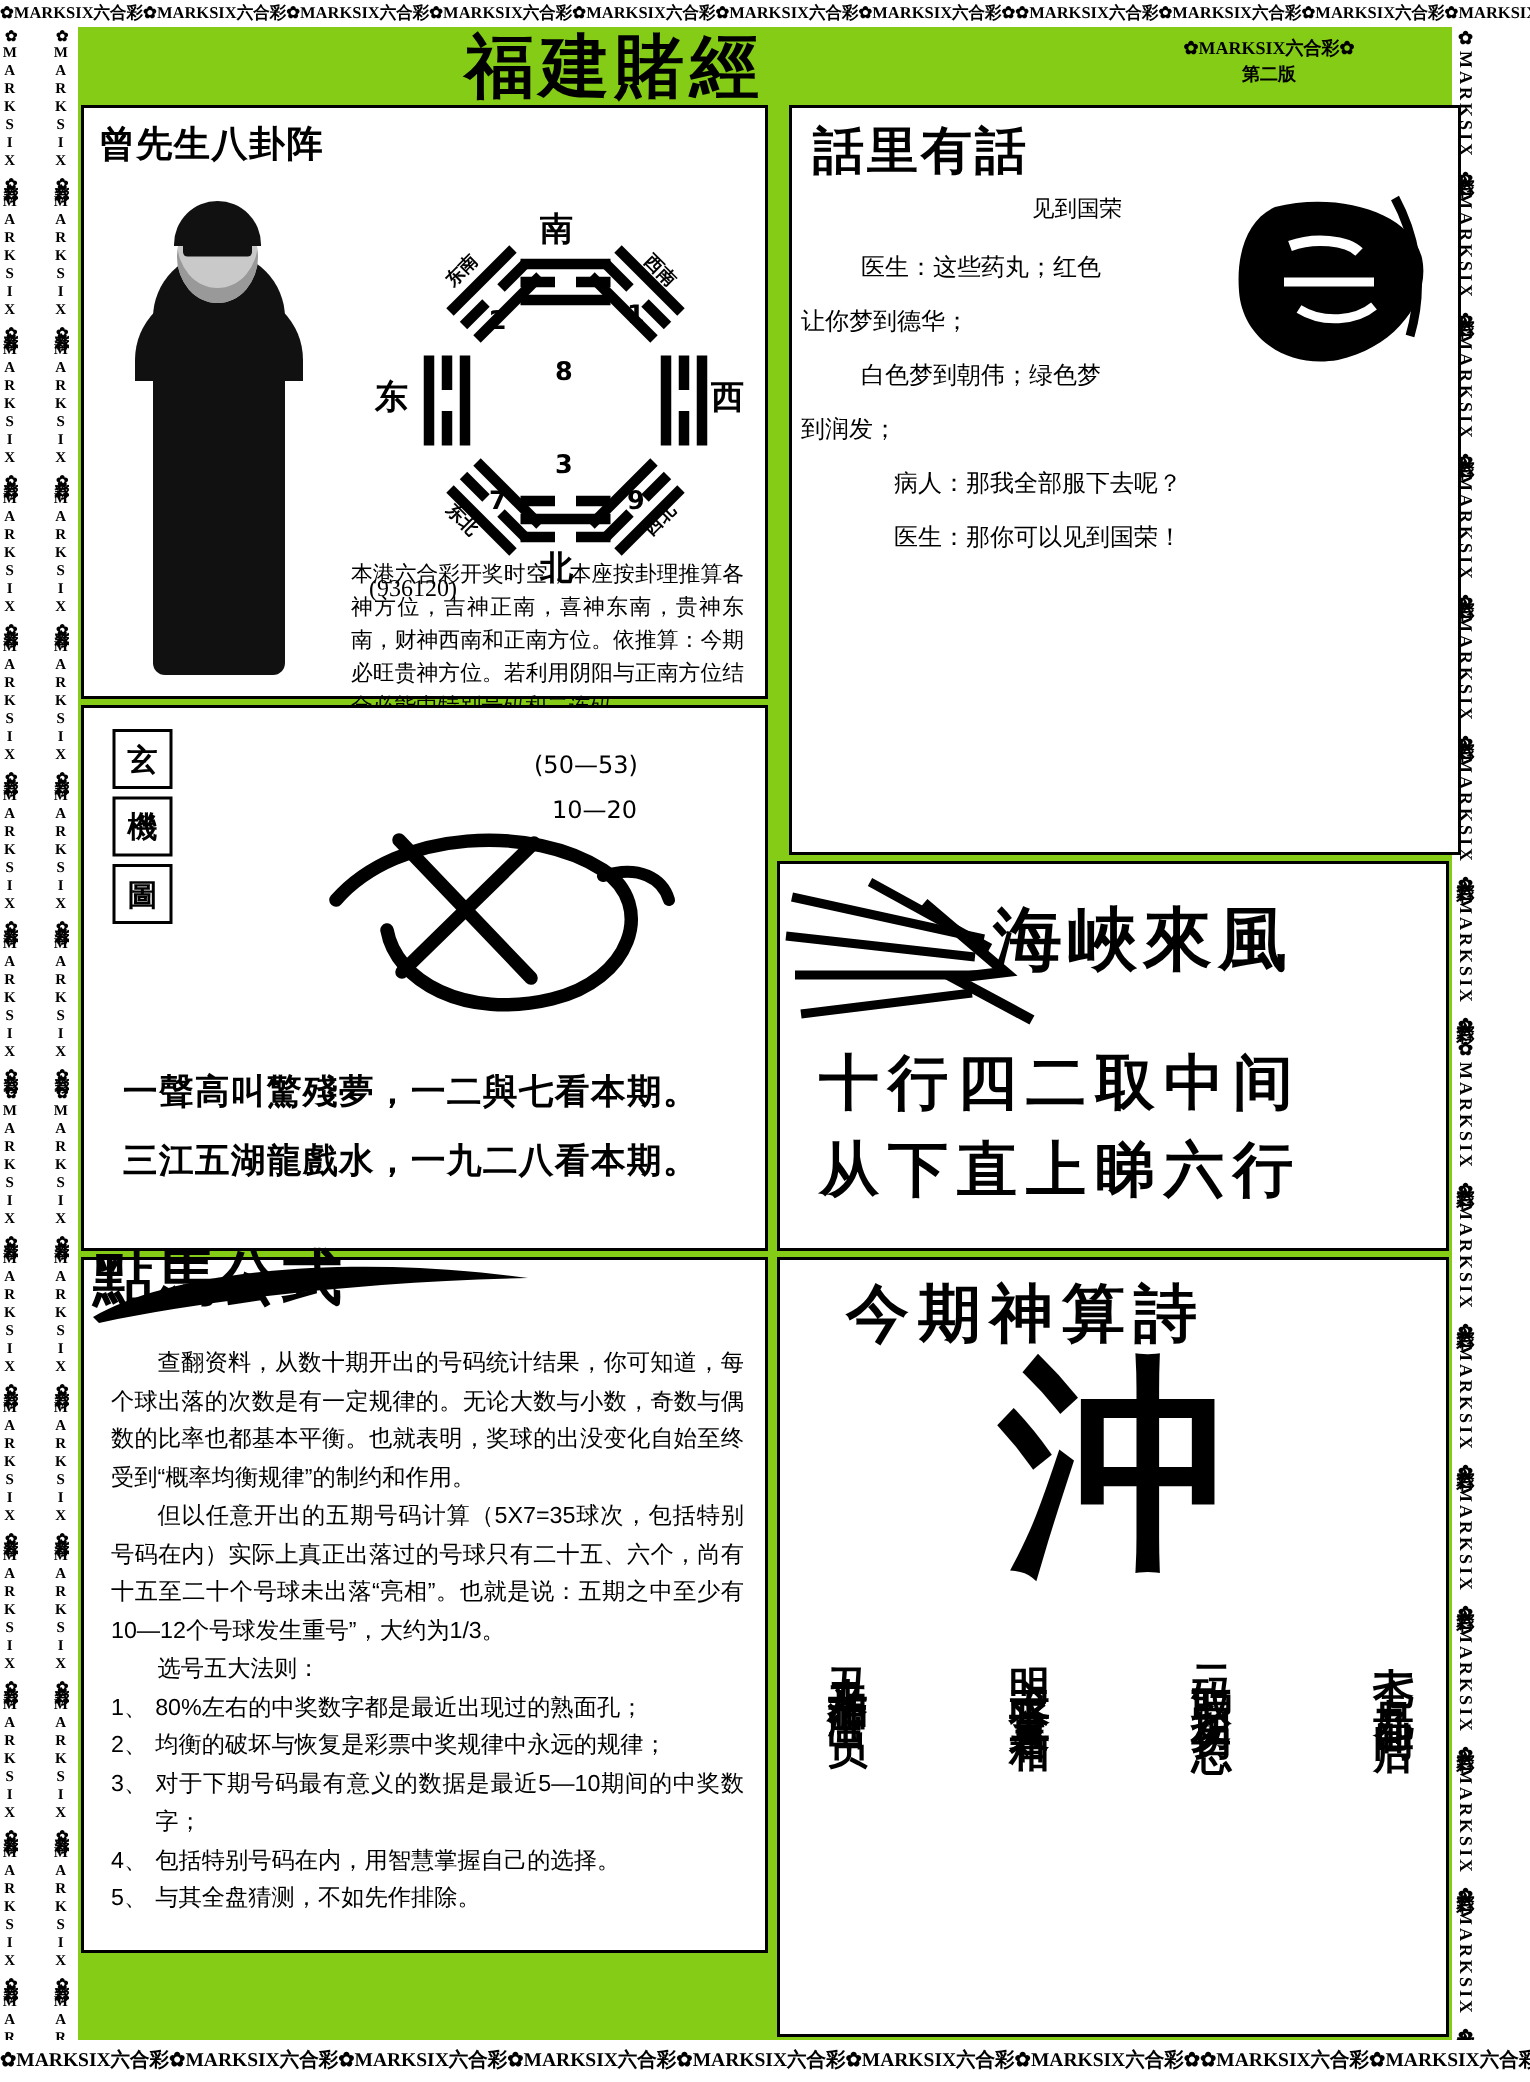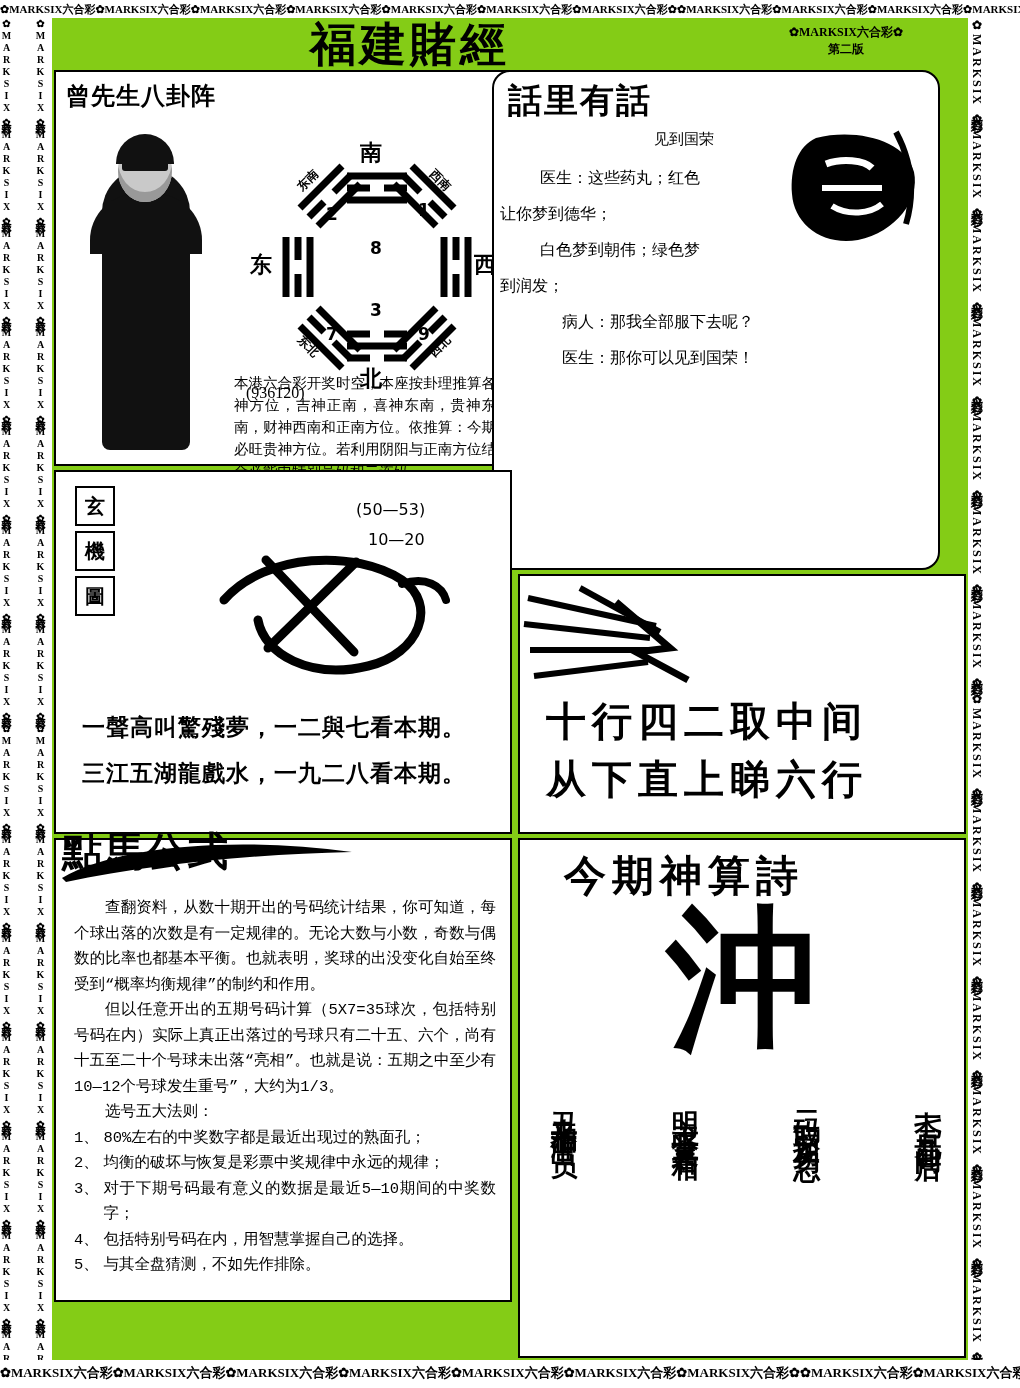--- a/index.html
+++ b/index.html
@@ -107,21 +107,21 @@
   .bg-small{font-size:12px;}
   .bg-num{font-size:17px;font-weight:bold;font-family:"DejaVu Sans",sans-serif;position:absolute;}
 
   .zeng-text{
     position:absolute;left:178px;top:300px;width:262px;
     font-size:14.5px;line-height:22px;text-align:justify;
     font-family:"DejaVu Sans",sans-serif;
   }
 
   
-  #boxB{left:440px;top:52px;width:448px;height:500px;border-radius:18px;}
+  #boxB{left:474px;top:52px;width:448px;height:500px;}
   .joke-title{
     position:absolute;left:14px;top:6px;font-size:34px;font-weight:bold;letter-spacing:2px;
     font-family:"DejaVu Sans",sans-serif;
   }
   .joke-sub{position:absolute;left:160px;top:58px;font-size:15px;font-family:"DejaVu Sans",sans-serif;}
   .joke-body{position:absolute;left:6px;top:88px;width:420px;font-size:16px;line-height:36px;font-family:"DejaVu Sans",sans-serif;}
   .joke-line{white-space:nowrap;}
   .i1{padding-left:96px;}
   .i2{padding-left:40px;}
   .i3{padding-left:0px;}
@@ -158,21 +158,21 @@
   
   #boxE{left:2px;top:820px;width:458px;height:464px;}
   .dianma-title{
     position:absolute;left:6px;top:-16px;font-size:40px;font-weight:bold;letter-spacing:2px;
     font-family:"DejaVu Sans",sans-serif;z-index:5;
   }
   .dianma-swoosh{position:absolute;left:0px;top:-6px;width:300px;height:46px;z-index:4;}
   .dianma-body{
     position:absolute;left:18px;top:56px;width:422px;
     font-size:15.5px;line-height:25.5px;text-align:justify;
-    font-family:Liberation Mono, monospace;
+    font-family:Liberation Sans, sans-serif;
   }
   .dm-p{margin:0 0 0 0;text-indent:2em;}
   .dm-list{margin:0;padding:0;list-style:none;}
   .dm-list li{text-indent:0;padding-left:1.9em;position:relative;}
   .dm-list li span.n{position:absolute;left:0;}
 
   
   #boxF{left:466px;top:820px;width:448px;height:520px;padding-left:28px;}
   .shen-title{
     position:absolute;left:44px;top:8px;font-size:42px;font-weight:bold;letter-spacing:6px;
@@ -359,20 +359,21 @@
           <g stroke="#000" stroke-width="6" fill="none">
             <path d="M8 18 L136 46"></path>
             <path d="M4 44 L130 58"></path>
             <path d="M10 70 L132 70"></path>
             <path d="M14 96 L128 82"></path>
             <path d="M60 8 L140 52"></path>
           </g>
           <path d="M96 22 L150 68 L116 72 L168 100" stroke="#000" stroke-width="7" fill="none"></path>
         </svg>
       </div>
+      <div class="haixia-title">海峽來風</div>
       <div class="haixia-l1">十行四二取中间</div>
       <div class="haixia-l2">从下直上睇六行</div>
     </div>
 
     <div class="box" id="boxE">
       <div class="dianma-swoosh">
         <svg width="300" height="50" viewBox="0 0 300 50">
           <path d="M6 44 C60 12 180 2 296 18 C200 20 96 30 10 48 Z" fill="#000"></path>
         </svg>
       </div>

